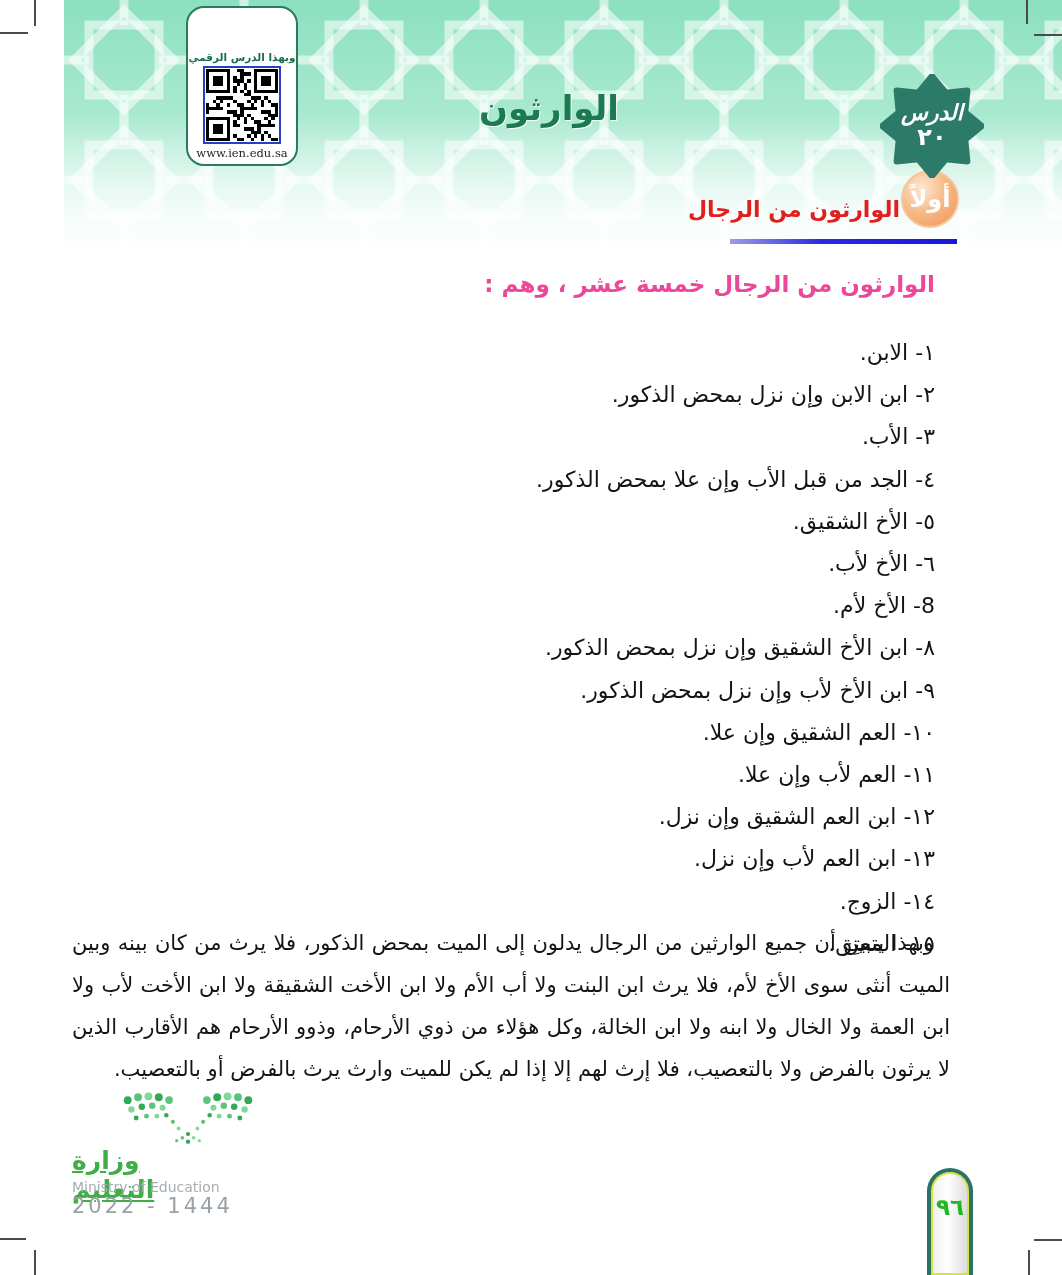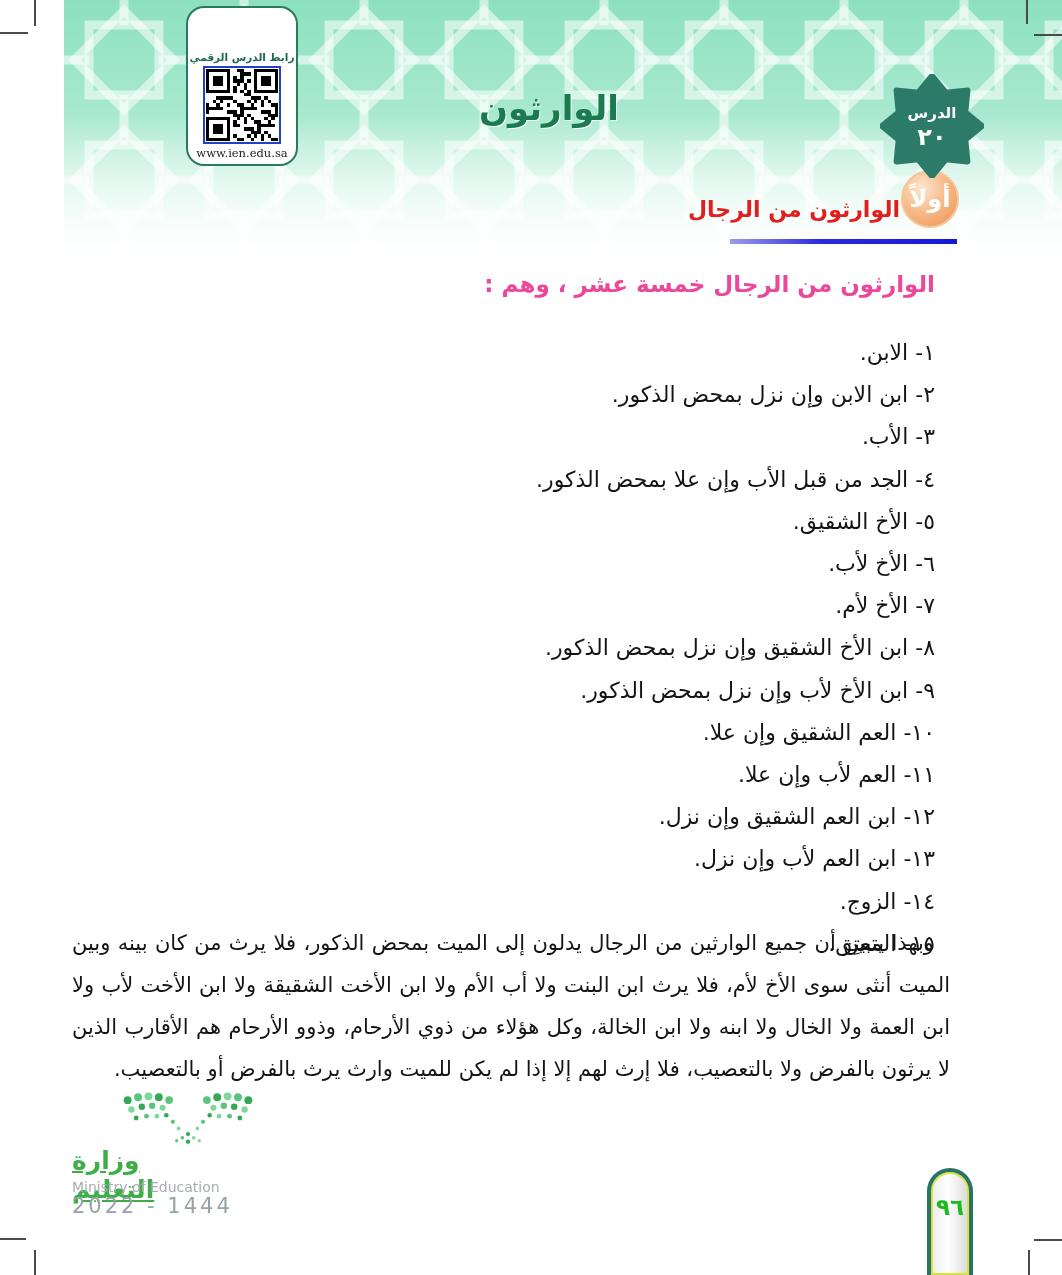--- a/index.html
+++ b/index.html
@@ -20,21 +20,21 @@
             padding-bottom:4px;z-index:5;}
   .qr-label{font-size:10.5px;font-weight:bold;color:#1c6b4a;direction:rtl;margin-bottom:3px;}
   .qr-frame{border:2px solid #2440c8;background:#fff;line-height:0;padding:1px;}
   .qr-url{font-size:11.5px;color:#222;font-family:"DejaVu Serif",serif;margin-top:2px;}
 
   
   .lesson-badge{position:absolute;left:880px;top:74px;width:104px;height:104px;z-index:4;}
   .lesson-badge .badge-text{position:absolute;left:0;top:0;width:100%;height:100%;
         display:flex;flex-direction:column;align-items:center;justify-content:center;
         color:#fff;direction:rtl;}
-  .badge-word{font-size:15px;font-weight:bold;line-height:22px;}
+  .badge-word{font-size:22px;font-weight:bold;line-height:22px;font-style:italic;}
   .badge-num{font-size:24px;font-weight:bold;line-height:26px;}
 
   
   .section-marker{position:absolute;left:901px;top:170px;width:58px;height:58px;border-radius:50%;
       background:radial-gradient(circle at 35% 30%, #fde7d2 0%, #f7bc8a 45%, #ef8f4e 100%);
       border:2px solid #f5c79c;box-sizing:border-box;
       display:flex;align-items:center;justify-content:center;
       color:#fff;font-size:24px;font-weight:bold;direction:rtl;z-index:3;}
   .section-title{position:absolute;right:162px;top:197px;font-size:22px;font-weight:bold;
       color:#e01f1f;direction:rtl;}
@@ -94,21 +94,21 @@
         </linearGradient>
       </defs>
       <rect width="1026" height="258" fill="url(#hg)"></rect>
       <rect width="1026" height="258" fill="url(#stars)"></rect>
       <rect width="1026" height="258" fill="url(#fade)"></rect>
     </svg>
     <div class="page-title">الوارثون</div>
   </div>
 
   <div class="qr-panel">
-    <div class="qr-label">رابط الدرس الرقمي</div>
+    <div class="qr-label">وبهذا الدرس الرقمي</div>
     <div class="qr-frame">
       <svg id="qr-svg" width="72" height="72" viewBox="0 0 21 21" shape-rendering="crispEdges">
           <rect width="21" height="21" fill="#fff"></rect>
           <rect x="0" y="0" width="7" height="7" fill="#000"></rect>
           <rect x="1" y="1" width="5" height="5" fill="#fff"></rect>
           <rect x="2" y="2" width="3" height="3" fill="#000"></rect>
           <rect x="14" y="0" width="7" height="7" fill="#000"></rect>
           <rect x="15" y="1" width="5" height="5" fill="#fff"></rect>
           <rect x="16" y="2" width="3" height="3" fill="#000"></rect>
           <rect x="0" y="14" width="7" height="7" fill="#000"></rect>
@@ -250,21 +250,21 @@
       <div class="list-item">٢- ابن الابن وإن نزل بمحض الذكور.</div>
 
       <div class="list-item">٣- الأب.</div>
 
       <div class="list-item">٤- الجد من قبل الأب وإن علا بمحض الذكور.</div>
 
       <div class="list-item">٥- الأخ الشقيق.</div>
 
       <div class="list-item">٦- الأخ لأب.</div>
 
-      <div class="list-item">٧- الأخ لأم.</div>
+      <div class="list-item">8- الأخ لأم.</div>
 
       <div class="list-item">٨- ابن الأخ الشقيق وإن نزل بمحض الذكور.</div>
 
       <div class="list-item">٩- ابن الأخ لأب وإن نزل بمحض الذكور.</div>
 
       <div class="list-item">١٠- العم الشقيق وإن علا.</div>
 
       <div class="list-item">١١- العم لأب وإن علا.</div>
 
       <div class="list-item">١٢- ابن العم الشقيق وإن نزل.</div>

